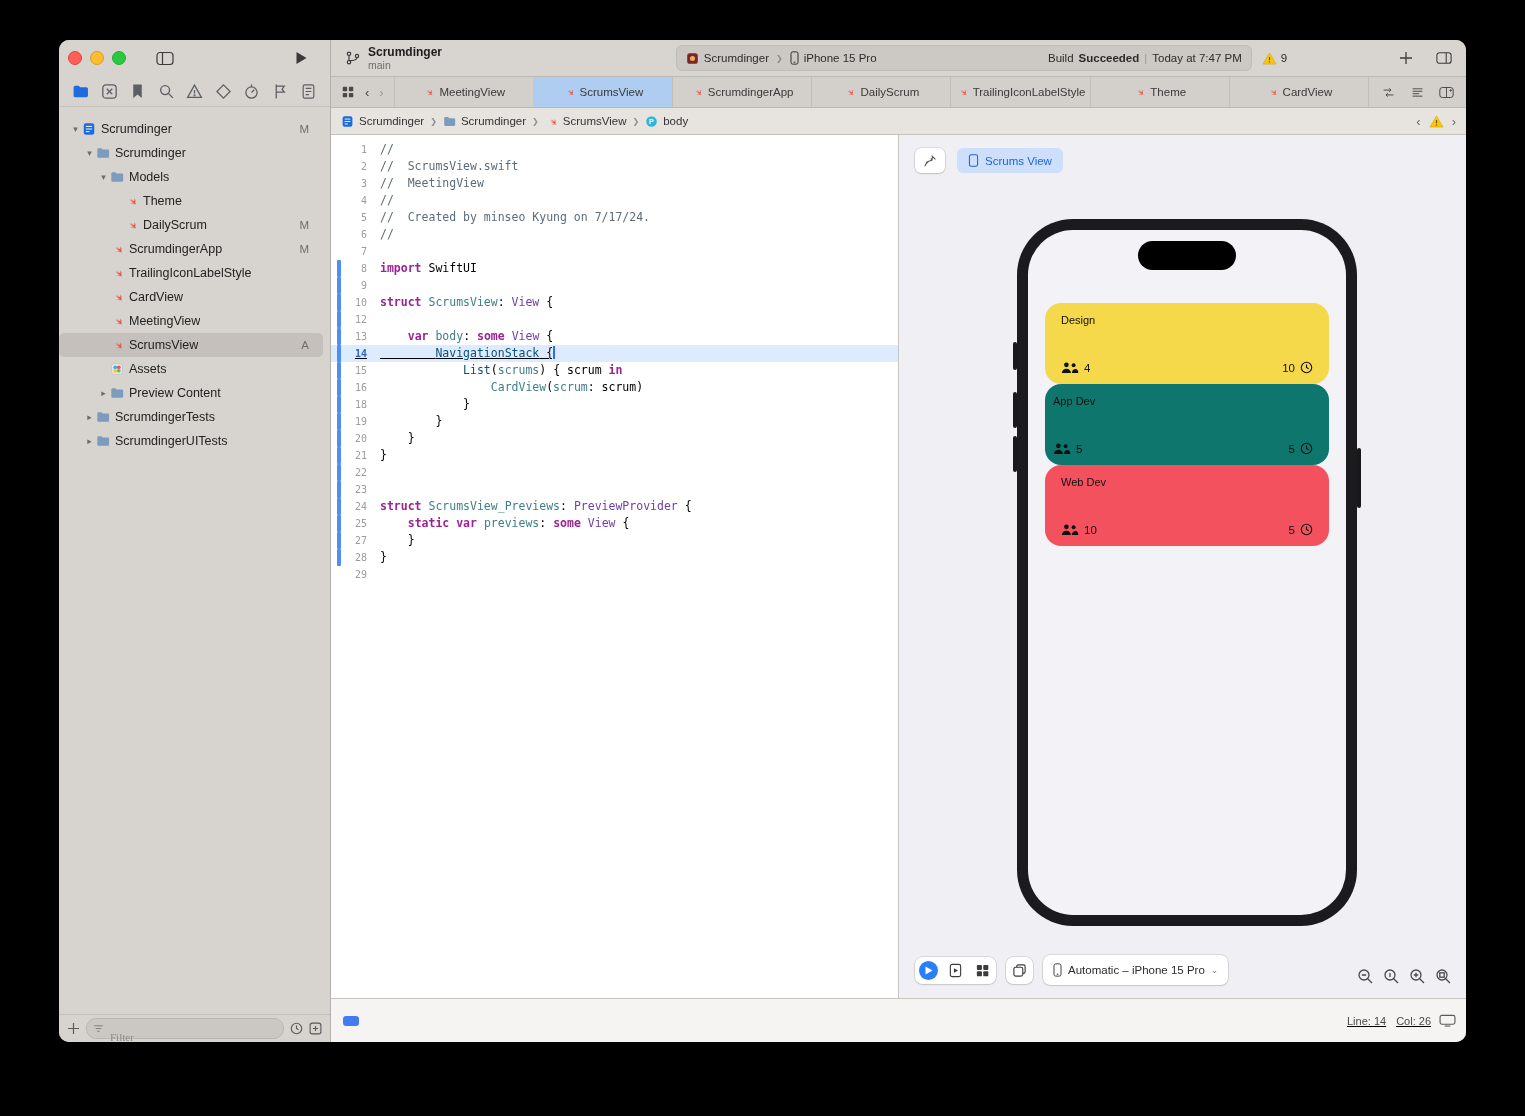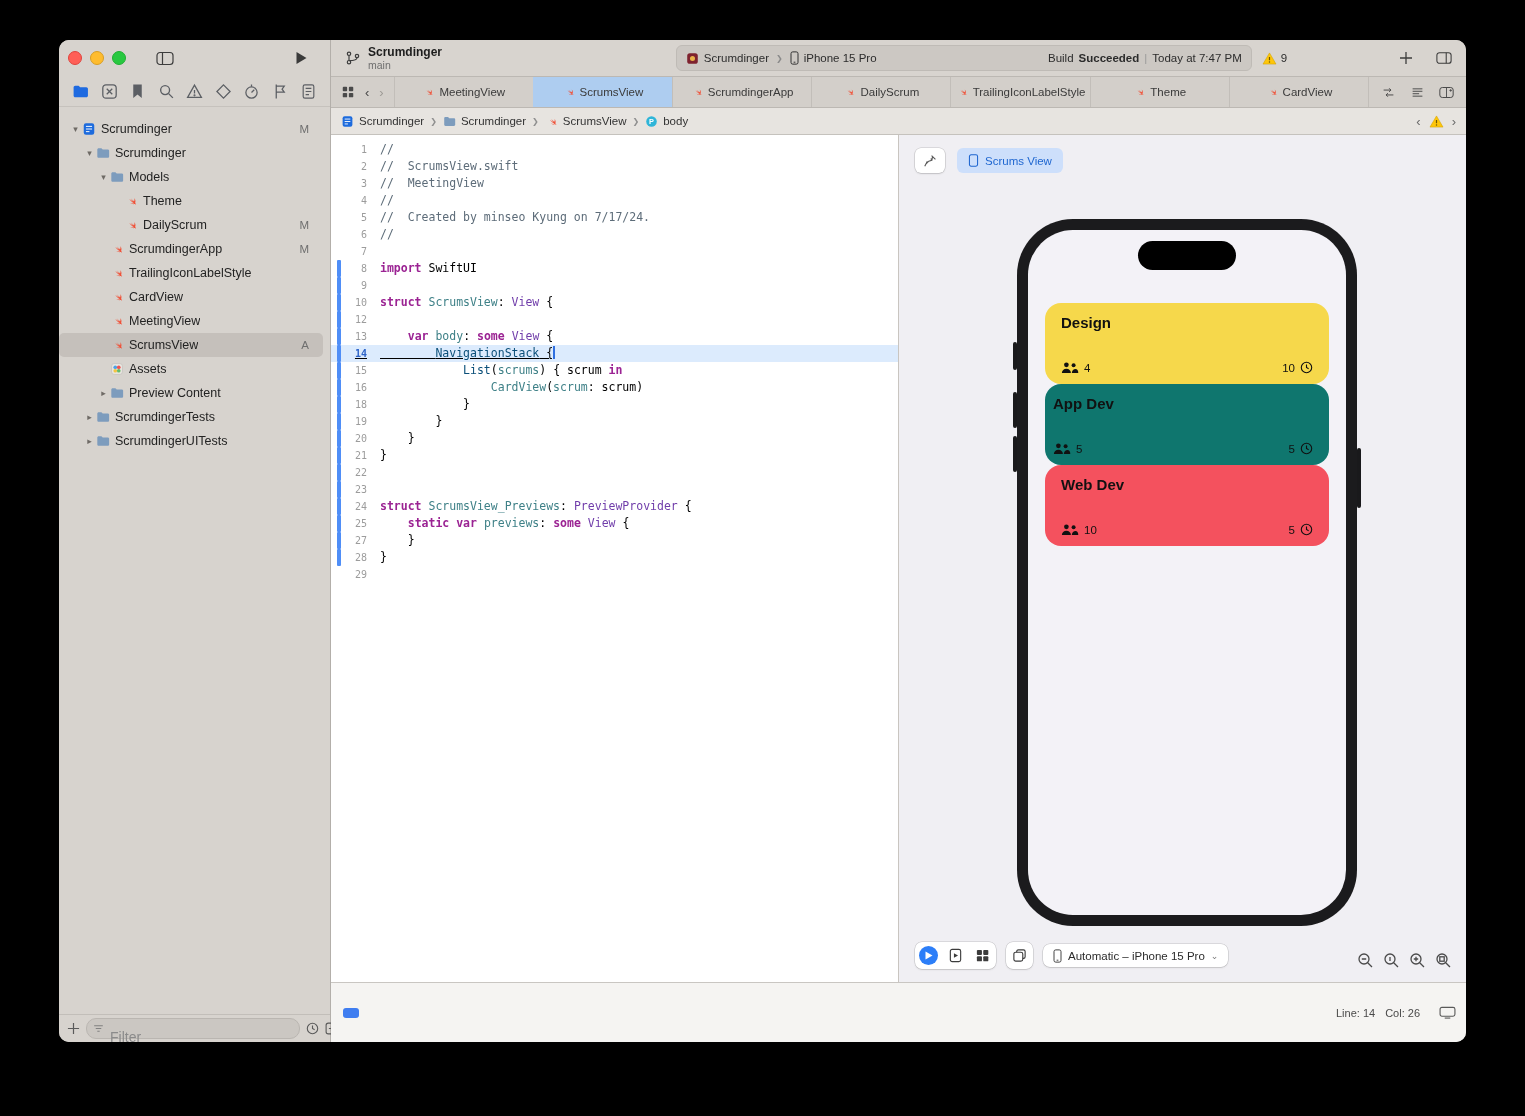--- a/index.html
+++ b/index.html
@@ -30,22 +30,22 @@
   .chev{width:13px;font-size:9px;color:#6e6a65;text-align:center;flex:0 0 13px;}
   .treerow .ic{margin-right:5px;}
   .treerow .lbl{white-space:nowrap;overflow:hidden;text-overflow:ellipsis;}
   .badge{position:absolute;right:14px;color:#6f6f6f;font-size:11.5px;}
   .sb-bottom{height:27px;flex:0 0 auto;border-top:1px solid #c2beb9;display:flex;
     align-items:center;padding:0 8px;gap:6px;}
   .sm-ic{color:#5a5a5a;width:13px;height:13px;}
   .filter{flex:1 1 auto;height:19px;background:#cbc7c2;border:1px solid #bab6b1;border-radius:10px;
     display:flex;align-items:center;padding:0 6px;gap:4px;}
   .filter .sm-ic{width:11px;height:11px;color:#7c7c7c;}
-  .filter input{flex:1;border:0;background:transparent;outline:none;font-size:14px;color:#333;
-    font-family:Liberation Sans, sans-serif;min-width:0;margin-top:16px;}
+  .filter input{flex:1;border:0;background:transparent;outline:none;font-size:11px;color:#333;
+    font-family:Liberation Serif, serif;min-width:0;margin-top:16px;}
   .filter input::placeholder{color:#8b8b8b;}
 
   
   .main{flex:1 1 auto;display:flex;flex-direction:column;min-width:0;}
   .toolbar{height:36px;flex:0 0 auto;display:flex;align-items:center;background:#d8d4cf;
     border-bottom:1px solid #bcb8b3;padding:0 14px;gap:10px;}
   .branchwrap{display:flex;align-items:center;gap:7px;width:230px;flex:0 0 auto;}
   .proj{font-size:12px;font-weight:bold;color:#1d1d1d;line-height:13px;}
   .branchname{font-size:10.5px;color:#6f6f6f;line-height:12px;}
   .spacer{flex:1 1 auto;}
@@ -111,40 +111,40 @@
   .preview-tab .ic{width:11px;height:13px;}
   .phone{position:absolute;left:118px;top:84px;width:340px;height:707px;background:#1b1b1d;
     border-radius:56px;padding:11px;box-sizing:border-box;}
   .nub{position:absolute;background:#19191b;border-radius:2px;}
   .screen{width:100%;height:100%;background:#f3f2f7;border-radius:45px;position:relative;overflow:hidden;}
   .island{position:absolute;top:11px;left:50%;transform:translateX(-50%);width:98px;height:29px;
     background:#000;border-radius:15px;}
   #cards{position:absolute;left:17px;right:17px;top:73px;}
   .card{height:81px;border-radius:16px;padding:11px 16px 10px;box-sizing:border-box;display:flex;
     flex-direction:column;justify-content:space-between;color:#111;}
-  .card-title{font-size:15px;font-weight:700;}
+  .card-title{font-size:11px;font-weight:400;}
   .card-meta{display:flex;align-items:center;justify-content:space-between;font-size:11.5px;font-weight:500;}
   .meta-left,.meta-right{display:flex;align-items:center;gap:5px;}
   .card .ic.people{width:18px;height:13px;}
   .card .ic.clock{width:13px;height:13px;}
   .pv-controls{position:absolute;left:16px;bottom:13px;display:flex;align-items:center;gap:10px;}
   .btn-group{display:flex;background:#fff;border-radius:7px;box-shadow:0 0 0 .5px rgba(0,0,0,.18),0 1px 2px rgba(0,0,0,.1);}
   .pvbtn{width:27px;height:27px;display:flex;align-items:center;justify-content:center;color:#3c3c3c;}
   .pvbtn .ic{width:15px;height:15px;}
   .playcircle{width:19px;height:19px;border-radius:50%;background:#2c7ef8;display:flex;align-items:center;justify-content:center;}
   .playcircle svg{width:8px;height:9px;}
-  .devmenu{height:23px;background:#fff;border-radius:7px;box-shadow:0 0 0 .5px rgba(0,0,0,.18),0 1px 2px rgba(0,0,0,.1);
+  .devmenu{height:30px;background:#fff;border-radius:7px;box-shadow:0 0 0 .5px rgba(0,0,0,.18),0 1px 2px rgba(0,0,0,.1);
     display:flex;align-items:center;gap:6px;padding:0 10px;font-size:11.5px;color:#2c2c2c;}
   .devmenu .chevdn{font-size:9px;color:#7a7a7a;}
   .pv-zoom{position:absolute;right:14px;bottom:13px;display:flex;align-items:center;gap:9px;color:#4a4a4a;}
   .pv-zoom .ic{width:17px;height:17px;}
 
   
   .bottombar{height:27px;flex:0 0 auto;background:#f5f4f2;border-top:1px solid #c9c6c2;
-    display:flex;align-items:center;padding:16px 10px;gap:19px;}
+    display:flex;align-items:center;padding:8px 10px;gap:8px;text-decoration:underline;}
   .bluechip{width:16px;height:10px;border-radius:3px;background:#3f7df0;margin-left:2px;}
   .linecol{margin-left:auto;font-size:11px;color:#4a4a4a;display:flex;gap:10px;}
   .bottombar .ic{width:17px;height:13px;color:#5a5a5a;}
 </style>
 </head>
 <body>
 
 <div class="window">
 
   <aside class="sidebar">

